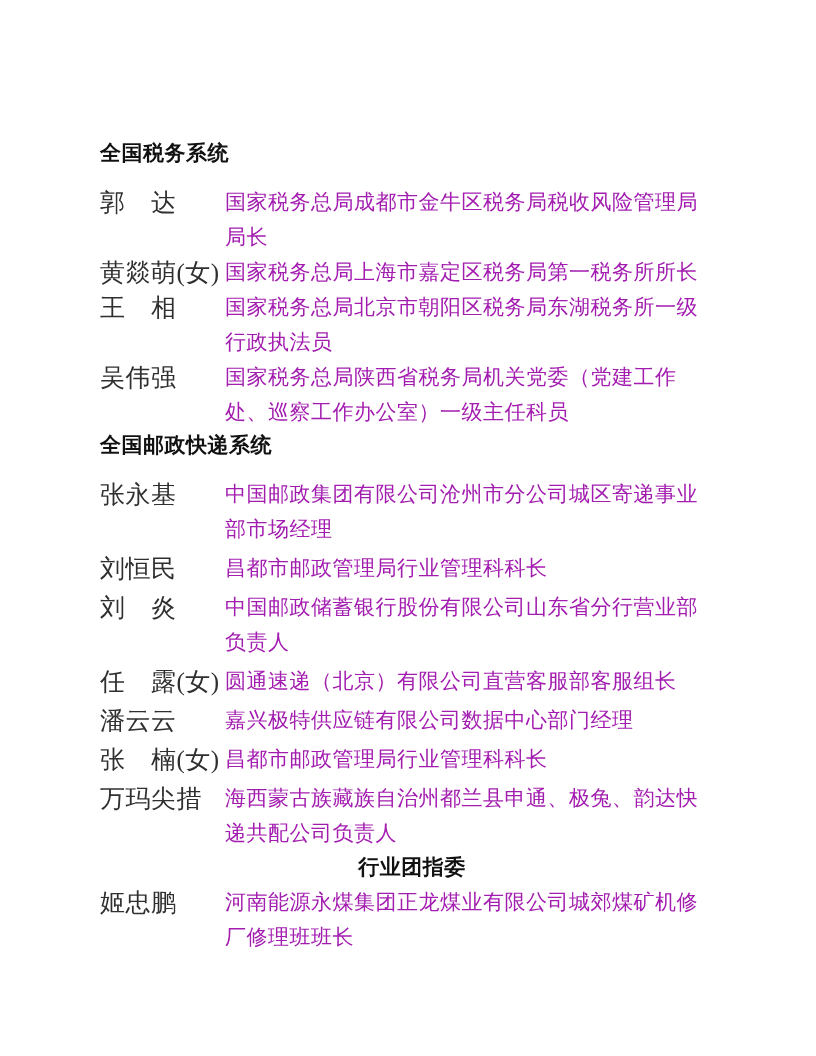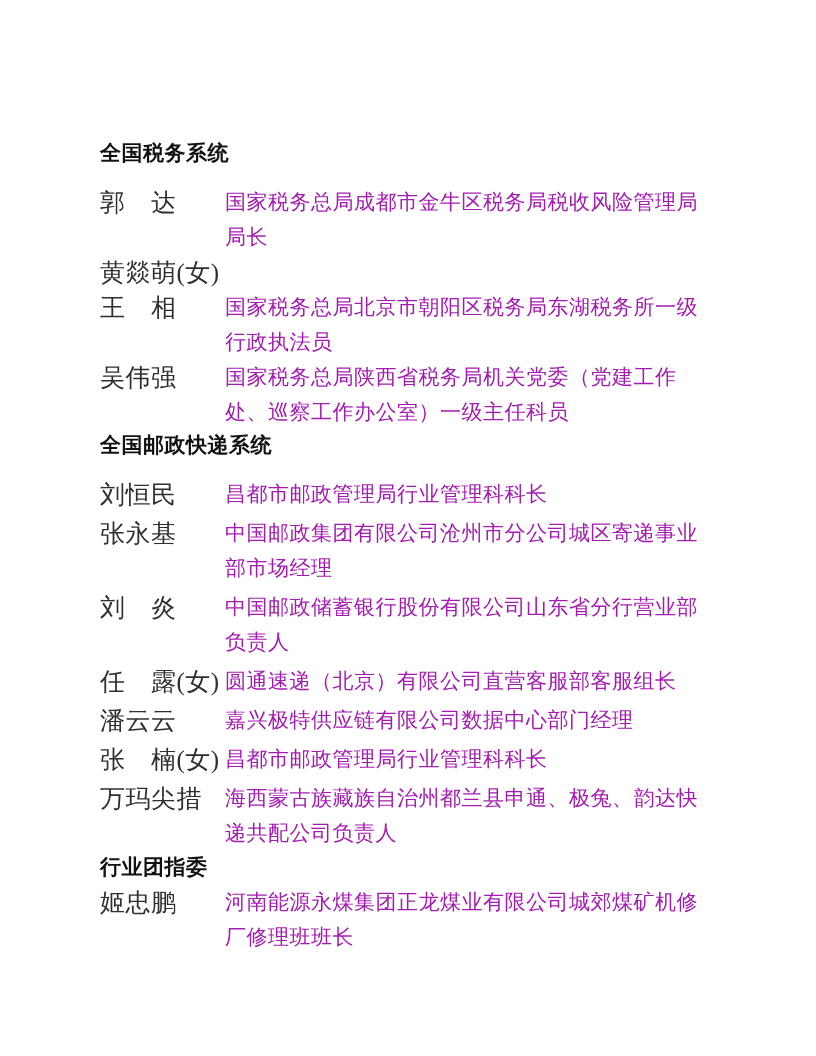--- a/index.html
+++ b/index.html
@@ -20,21 +20,21 @@
   .section-title {
     font-family: "Liberation Sans", "DejaVu Sans", sans-serif;
     font-weight: 700;
     font-size: 21px;
     line-height: 24px;
     letter-spacing: 0.5px;
     color: #111111;
     margin: 0 0 20px 0;
   }
   .sec-postal .section-title { margin: 3px 0 20px 0; }
-  .sec-league .section-title { margin: 0 0 6px 0; }
+  .sec-league .section-title { margin: 0 0 6px 8px; text-align: center; }
   .entry {
     display: flex;
     align-items: flex-start;
   }
   .sec-postal .entry { margin-bottom: 4px; }
   .entry-name {
     flex: 0 0 125px;
     width: 125px;
     font-size: 25px;
     line-height: 35px;
@@ -58,40 +58,41 @@
   <div class="content">
 
     <div class="section sec-tax">
       <h2 class="section-title">全国税务系统</h2>
       <div class="entry">
         <div class="entry-name">郭　达</div>
         <div class="entry-position">国家税务总局成都市金牛区税务局税收风险管理局局长</div>
       </div>
       <div class="entry">
         <div class="entry-name">黄燚萌(女)</div>
+        <div class="entry-position">国家税务总局上海市嘉定区税务局第一税务所所长</div>
       </div>
       <div class="entry">
         <div class="entry-name">王　相</div>
         <div class="entry-position">国家税务总局北京市朝阳区税务局东湖税务所一级行政执法员</div>
       </div>
       <div class="entry">
         <div class="entry-name">吴伟强</div>
         <div class="entry-position">国家税务总局陕西省税务局机关党委（党建工作处、巡察工作办公室）一级主任科员</div>
       </div>
     </div>
 
     <div class="section sec-postal">
       <h2 class="section-title">全国邮政快递系统</h2>
       <div class="entry">
+        <div class="entry-name">张永基</div>
+        <div class="entry-position">中国邮政集团有限公司沧州市分公司城区寄递事业部市场经理</div>
+      </div>
+      <div class="entry">
         <div class="entry-name">刘恒民</div>
         <div class="entry-position">昌都市邮政管理局行业管理科科长</div>
-      </div>
-      <div class="entry">
-        <div class="entry-name">张永基</div>
-        <div class="entry-position">中国邮政集团有限公司沧州市分公司城区寄递事业部市场经理</div>
       </div>
       <div class="entry">
         <div class="entry-name">刘　炎</div>
         <div class="entry-position">中国邮政储蓄银行股份有限公司山东省分行营业部负责人</div>
       </div>
       <div class="entry">
         <div class="entry-name">任　露(女)</div>
         <div class="entry-position">圆通速递（北京）有限公司直营客服部客服组长</div>
       </div>
       <div class="entry">

